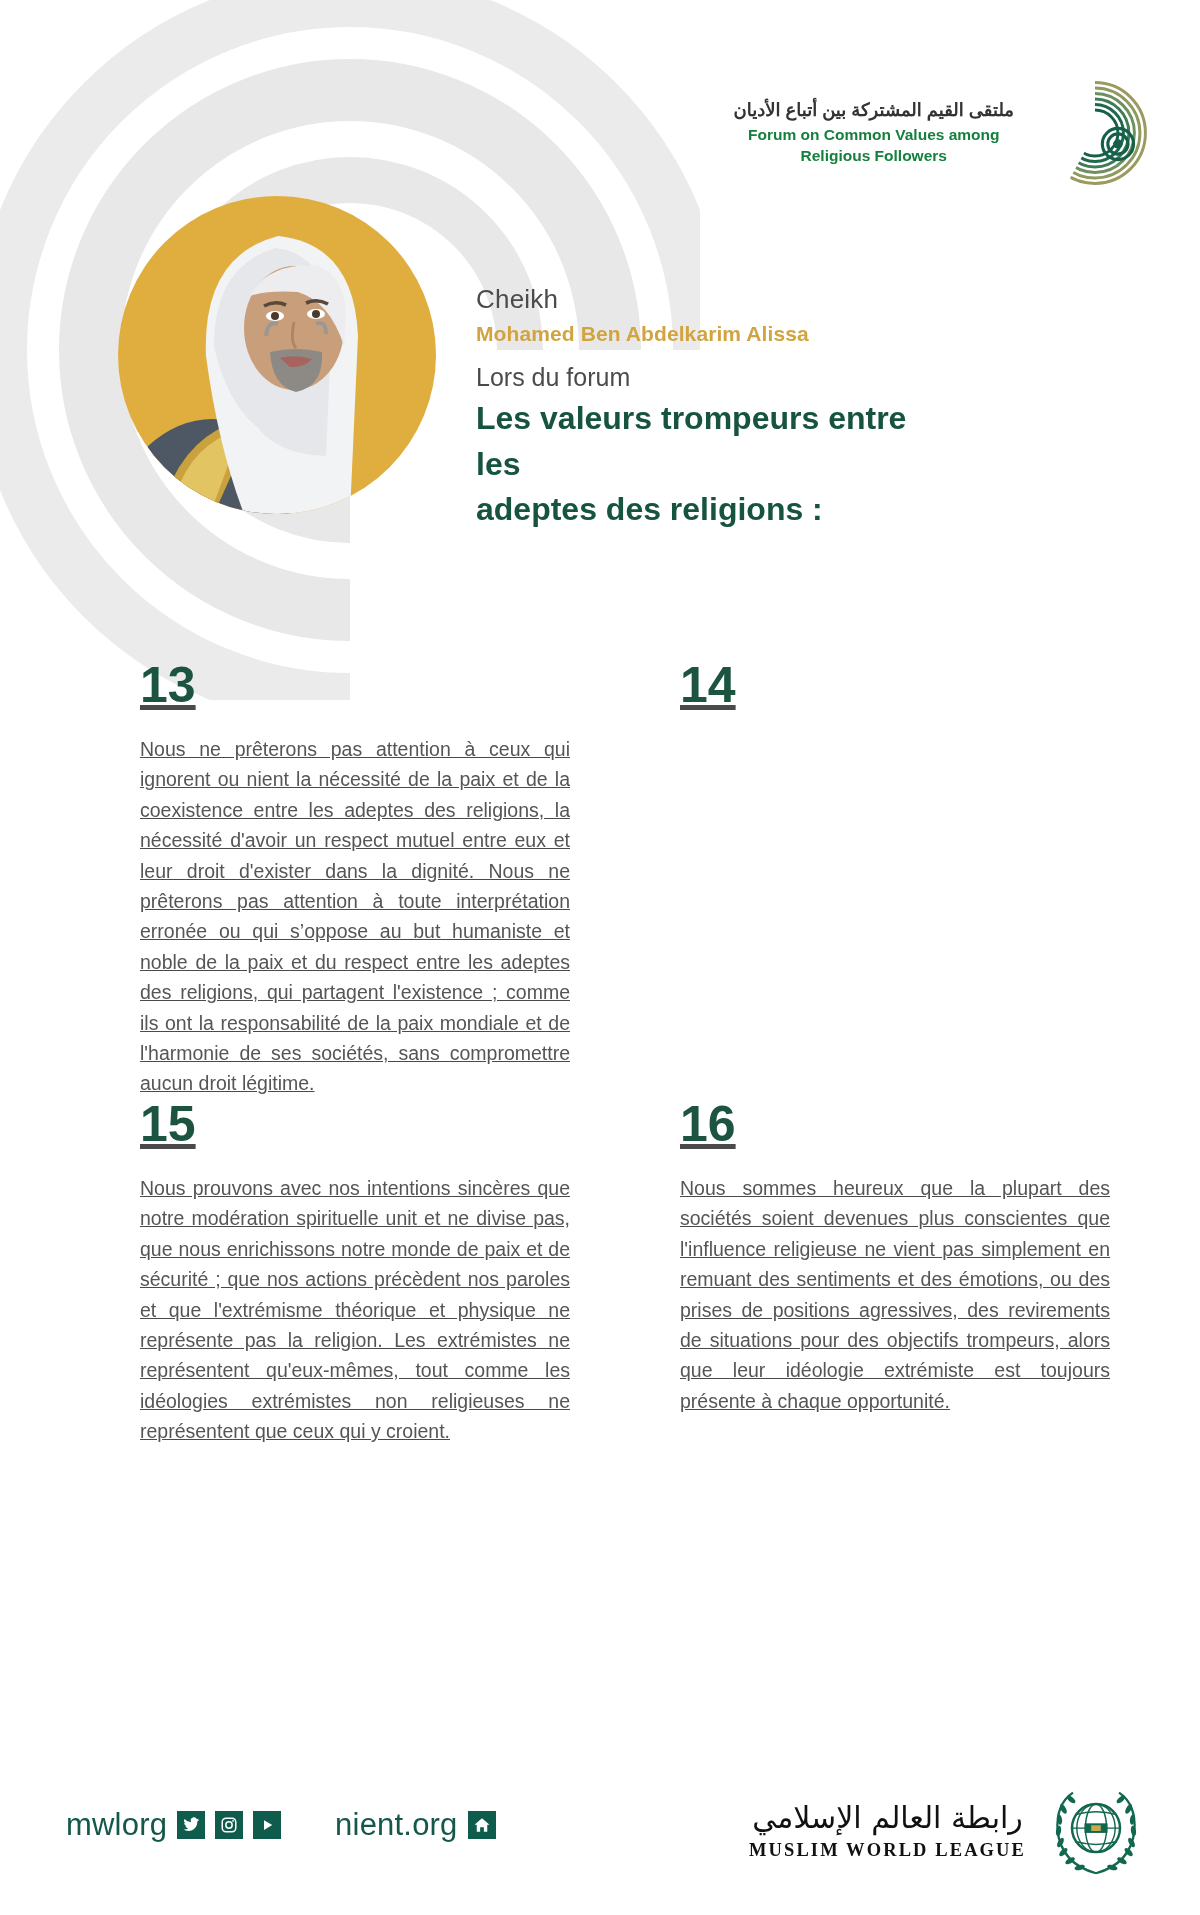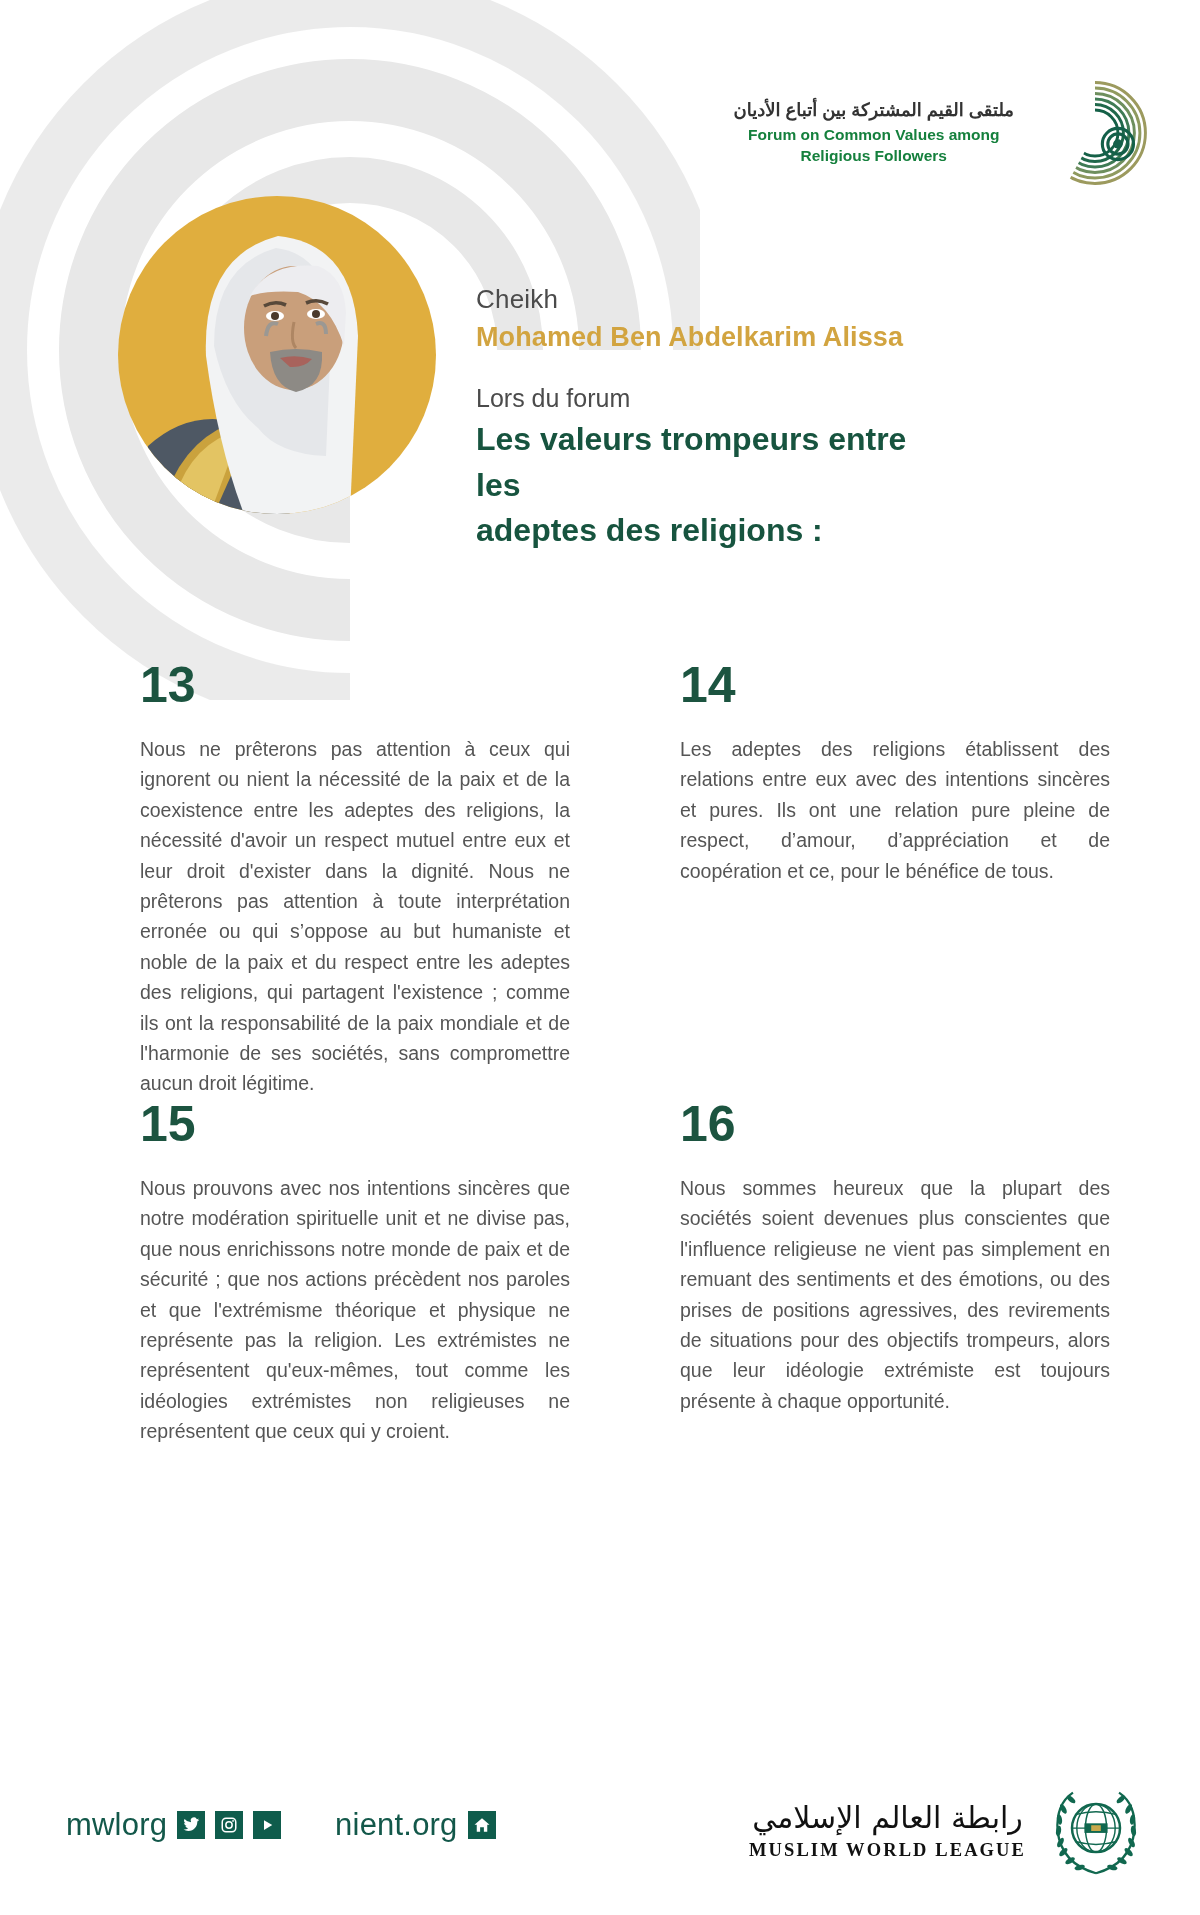--- a/index.html
+++ b/index.html
@@ -86,26 +86,26 @@
     width: 700px;
     z-index: 3;
   }
   .speaker .label {
     font-size: 26px;
     color: #4b4b4b;
     letter-spacing: .2px;
     line-height: 1.35;
   }
   .speaker .name {
-    font-size: 27px;
+    font-size: 21px;
     font-weight: bold;
     color: #D2A440;
     letter-spacing: .1px;
     margin-top: 5px;
-    margin-bottom: 31px;
+    margin-bottom: 17px;
   }
   .speaker .forum-label {
     font-size: 25px;
     color: #4b4b4b;
     margin-bottom: 4px;
   }
   .speaker .forum-title {
     font-size: 32px;
     font-weight: bold;
     color: #17543F;
@@ -119,20 +119,21 @@
     left: 0;
     top: 660px;
     width: 1200px;
     z-index: 3;
     display: grid;
     grid-template-columns: 1fr 1fr;
     column-gap: 52px;
     row-gap: 0px;
     padding: 0 140px 0 140px;
     box-sizing: border-box;
+    text-decoration: underline;
   }
   .point { width: 430px; }
   .point.col-right { margin-left: 58px; }
   .point-num {
     font-size: 50px;
     font-weight: bold;
     color: #1C5440;
     line-height: 1;
     margin-bottom: 24px;
   }
@@ -286,21 +287,20 @@
   </div>
 </div>
 
 <div class="points">
   <div class="point">
     <div class="point-num">13</div>
     <div class="point-body">Nous ne prêterons pas attention à ceux qui ignorent ou nient la nécessité de la paix et de la coexistence entre les adeptes des religions, la nécessité d'avoir un respect mutuel entre eux et leur droit d'exister dans la dignité. Nous ne prêterons pas attention à toute interprétation erronée ou qui s’oppose au but humaniste et noble de la paix et du respect entre les adeptes des religions, qui partagent l'existence ; comme ils ont la responsabilité de la paix mondiale et de l'harmonie de ses sociétés, sans compromettre aucun droit légitime.</div>
   </div>
   <div class="point col-right">
     <div class="point-num">14</div>
-    <div class="point-body">Les adeptes des religions établissent des relations entre eux avec des intentions sincères et pures. Ils ont une relation pure pleine de respect, d’amour, d’appréciation et de coopération et ce, pour le bénéfice de tous.</div>
   </div>
   <div class="point row-2">
     <div class="point-num">15</div>
     <div class="point-body">Nous prouvons avec nos intentions sincères que notre modération spirituelle unit et ne divise pas, que nous enrichissons notre monde de paix et de sécurité ; que nos actions précèdent nos paroles et que l'extrémisme théorique et physique ne représente pas la religion. Les extrémistes ne représentent qu'eux-mêmes, tout comme les idéologies extrémistes non religieuses ne représentent que ceux qui y croient.</div>
   </div>
   <div class="point col-right row-2">
     <div class="point-num">16</div>
     <div class="point-body">Nous sommes heureux que la plupart des sociétés soient devenues plus conscientes que l'influence religieuse ne vient pas simplement en remuant des sentiments et des émotions, ou des prises de positions agressives, des revirements de situations pour des objectifs trompeurs, alors que leur idéologie extrémiste est toujours présente à chaque opportunité.</div>
   </div>
 </div>

